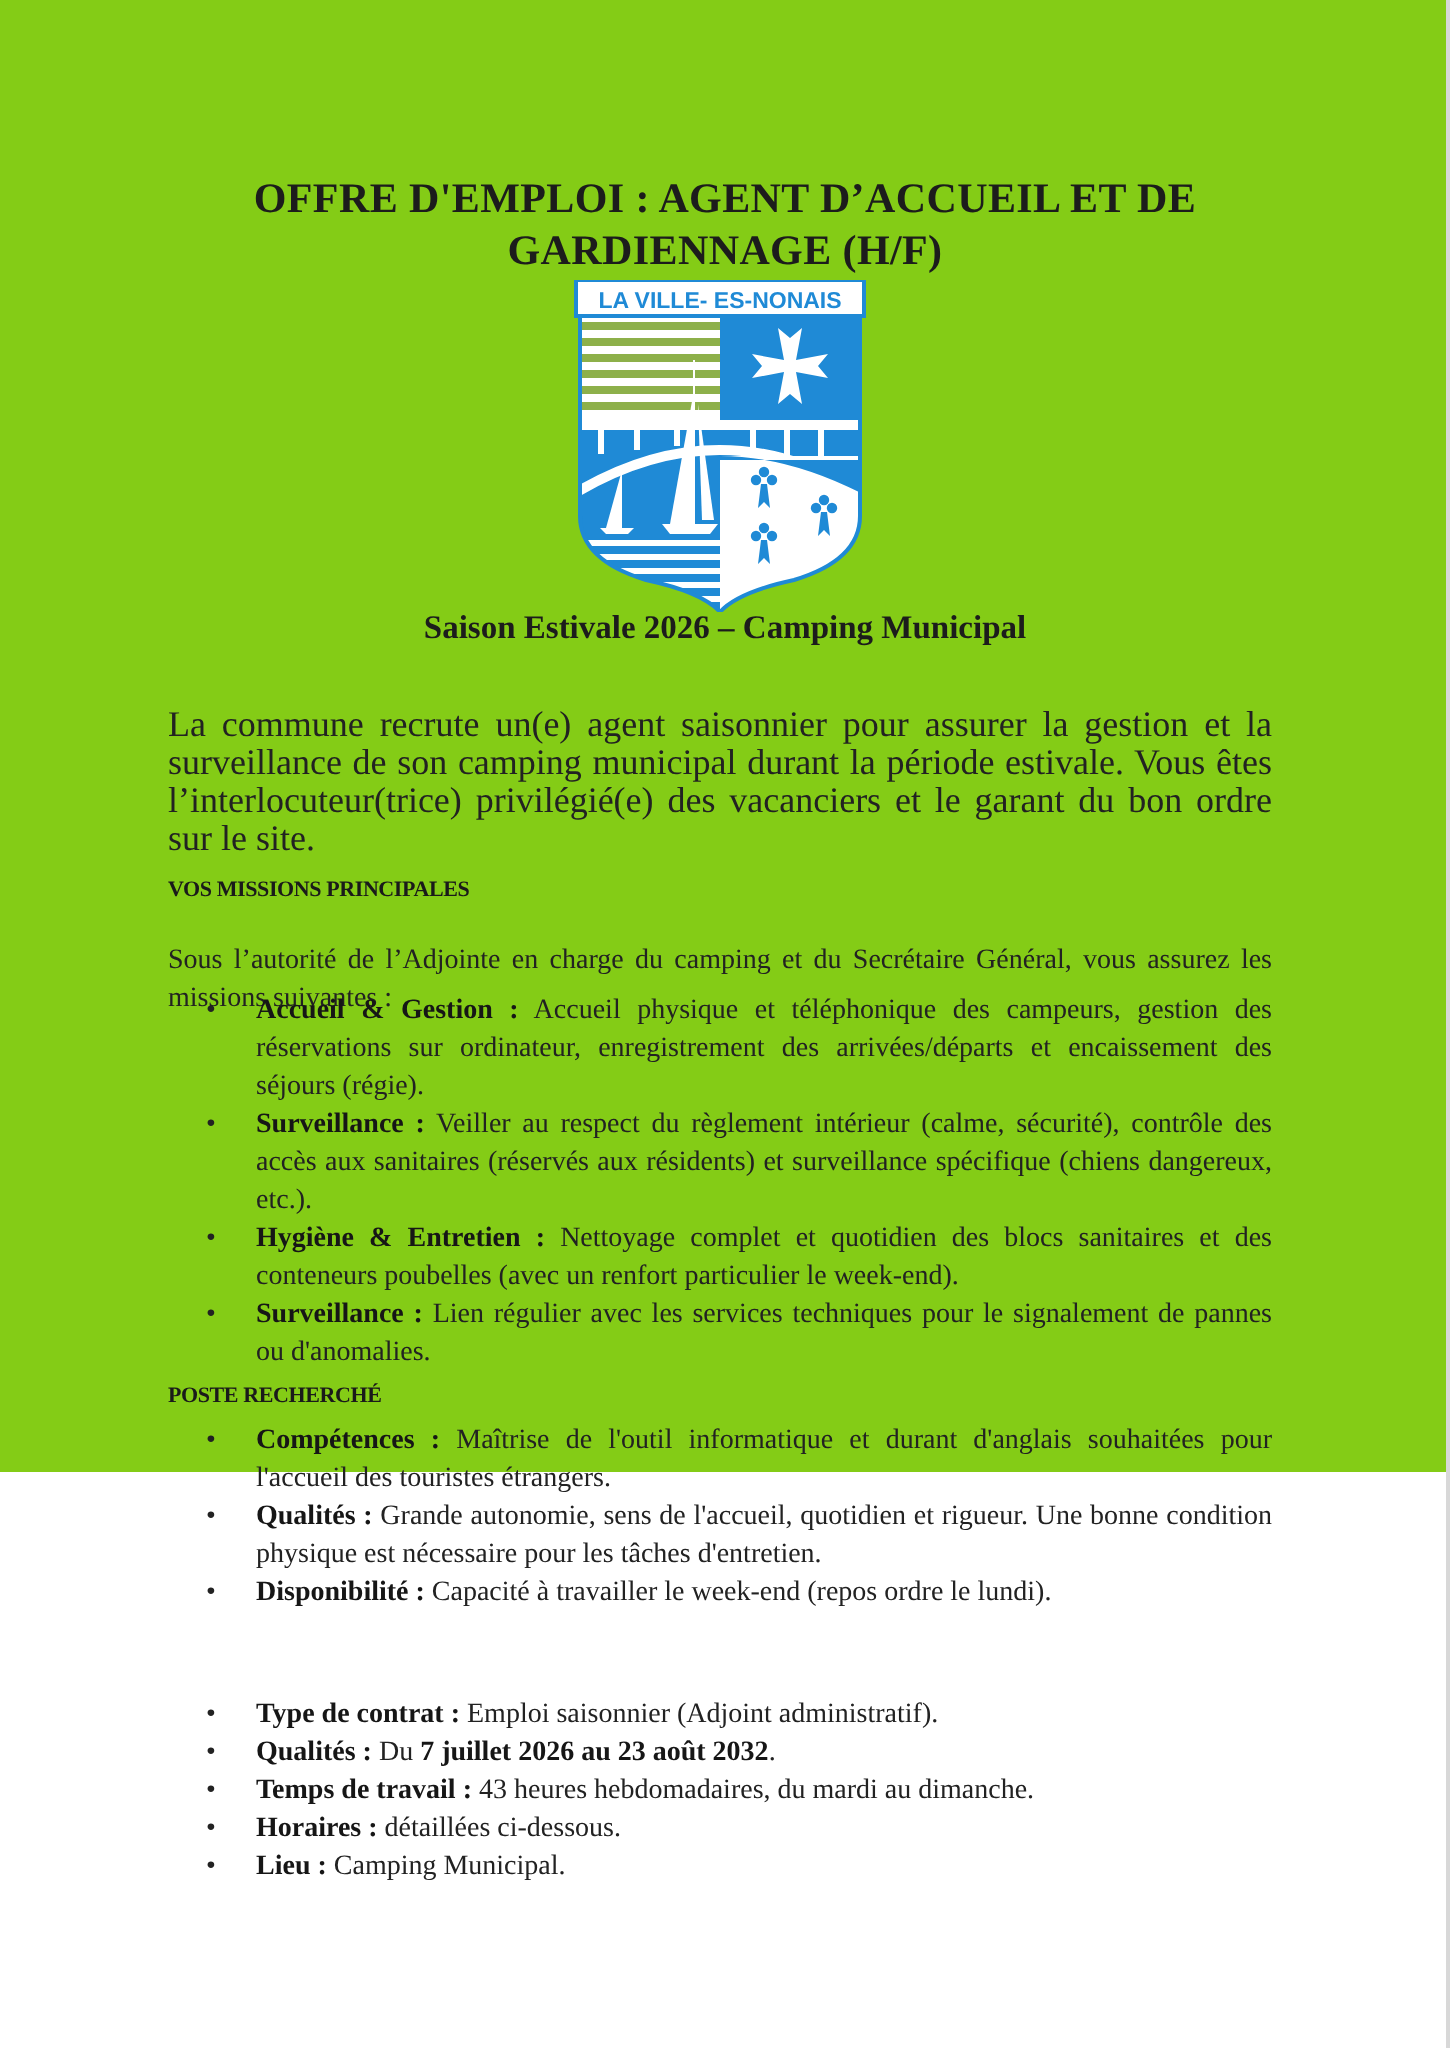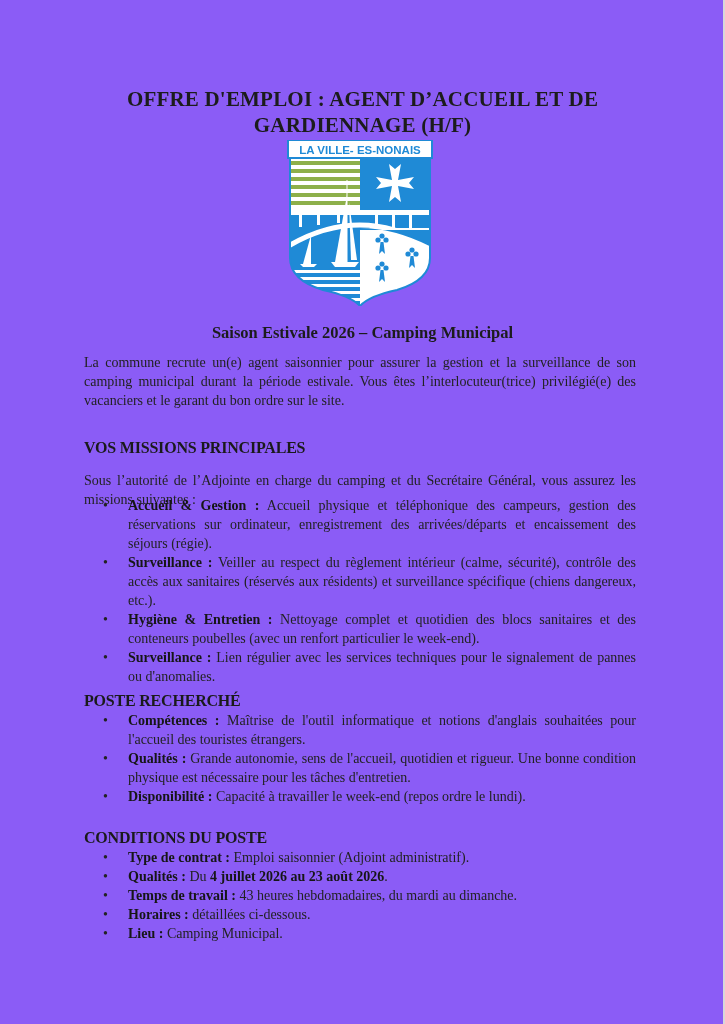--- a/index.html
+++ b/index.html
@@ -1,27 +1,27 @@
 <!DOCTYPE html>
 <html><head>
 <meta charset="utf-8">
 <style>
   html, body { margin: 0; padding: 0; background: #ffffff; }
   body { width: 725px; height: 1024px; position: relative; overflow: hidden;
          font-family: "Liberation Serif", "DejaVu Serif", serif; color: #1a1a1a; }
-  .page { position: absolute; left: 0; top: 0; width: 725px; height: 1024px; background: #8b5cf6; }
+  .page { position: absolute; left: 0; top: 0; width: 725px; height: 736px; background: #84cc16; }
   .right-edge { position: absolute; right: 0; top: 0; width: 2px; height: 1024px; background: #d8d8d8; }
   .title { position: absolute; left: 90px; top: 86px; width: 545px; text-align: center;
            font-weight: bold; font-size: 21px; line-height: 26px; letter-spacing: 0.2px; color: #1c1c1c; }
   .logo { position: absolute; left: 287px; top: 140px; width: 146px; height: 166px; }
-  .subtitle { position: absolute; left: 80px; top: 323px; width: 565px; text-align: center;
+  .subtitle { position: absolute; left: 80px; top: 304px; width: 565px; text-align: center;
               font-weight: bold; font-size: 16.5px; color: #1c1c1c; }
-  .intro { position: absolute; left: 84px; top: 353px; width: 552px; font-size: 14px; line-height: 19px;
+  .intro { position: absolute; left: 84px; top: 353px; width: 552px; font-size: 18px; line-height: 19px;
            text-align: justify; color: #222; }
-  .section-h { position: absolute; left: 84px; font-weight: bold; font-size: 16px; color: #1a1a1a; letter-spacing: -0.2px; }
+  .section-h { position: absolute; left: 84px; font-weight: bold; font-size: 11px; color: #1a1a1a; letter-spacing: -0.2px; }
   .section-p { position: absolute; left: 84px; width: 552px; font-size: 14px; line-height: 19px; text-align: justify; color: #222; margin-top: 13px; }
   ul.bullets { position: absolute; left: 84px; width: 552px; margin: 0; padding: 0; list-style: none; }
   ul.bullets li { position: relative; padding-left: 44px; font-size: 14px; line-height: 19px; text-align: justify; color: #222; }
   ul.bullets li .dot { position: absolute; left: 19px; top: 0; }
   ul.bullets li b { color: #161616; }
 </style>
 </head>
 <body>
 
 <div class="page">
@@ -120,26 +120,25 @@
   <div class="section-p" style="top:458px;">Sous l’autorité de l’Adjointe en charge du camping et du Secrétaire Général, vous assurez les missions suivantes :</div>
   <ul class="bullets" style="top:496px;">
     <li><span class="dot">•</span><b>Accueil &amp; Gestion :</b><span> Accueil physique et téléphonique des campeurs, gestion des réservations sur ordinateur, enregistrement des arrivées/départs et encaissement des séjours (régie).</span></li>
     <li><span class="dot">•</span><b>Surveillance :</b><span> Veiller au respect du règlement intérieur (calme, sécurité), contrôle des accès aux sanitaires (réservés aux résidents) et surveillance spécifique (chiens dangereux, etc.).</span></li>
     <li><span class="dot">•</span><b>Hygiène &amp; Entretien :</b><span> Nettoyage complet et quotidien des blocs sanitaires et des conteneurs poubelles (avec un renfort particulier le week-end).</span></li>
     <li><span class="dot">•</span><b>Surveillance :</b><span> Lien régulier avec les services techniques pour le signalement de pannes ou d'anomalies.</span></li>
   </ul>
 
   <div class="section-h" style="top:692px;">POSTE RECHERCHÉ</div>
   <ul class="bullets" style="top:711px;">
-    <li><span class="dot">•</span><b>Compétences :</b><span> Maîtrise de l'outil informatique et notions d'anglais souhaitées pour l'accueil des touristes étrangers.</span></li>
+    <li><span class="dot">•</span><b>Compétences :</b><span> Maîtrise de l'outil informatique et durant d'anglais souhaitées pour l'accueil des touristes étrangers.</span></li>
     <li><span class="dot">•</span><b>Qualités :</b><span> Grande autonomie, sens de l'accueil, quotidien et rigueur. Une bonne condition physique est nécessaire pour les tâches d'entretien.</span></li>
     <li><span class="dot">•</span><b>Disponibilité :</b><span> Capacité à travailler le week-end (repos ordre le lundi).</span></li>
   </ul>
 
-  <div class="section-h" style="top:829px;">CONDITIONS DU POSTE</div>
   <ul class="bullets" style="top:848px;">
     <li><span class="dot">•</span><b>Type de contrat :</b><span> Emploi saisonnier (Adjoint administratif).</span></li>
-    <li><span class="dot">•</span><b>Qualités :</b><span> Du </span><b>4 juillet 2026 au 23 août 2026</b><span>.</span></li>
+    <li><span class="dot">•</span><b>Qualités :</b><span> Du </span><b>7 juillet 2026 au 23 août 2032</b><span>.</span></li>
     <li><span class="dot">•</span><b>Temps de travail :</b><span> 43 heures hebdomadaires, du mardi au dimanche.</span></li>
     <li><span class="dot">•</span><b>Horaires :</b><span> détaillées ci-dessous.</span></li>
     <li><span class="dot">•</span><b>Lieu :</b><span> Camping Municipal.</span></li>
   </ul>
 </div>
 
 </body></html>

